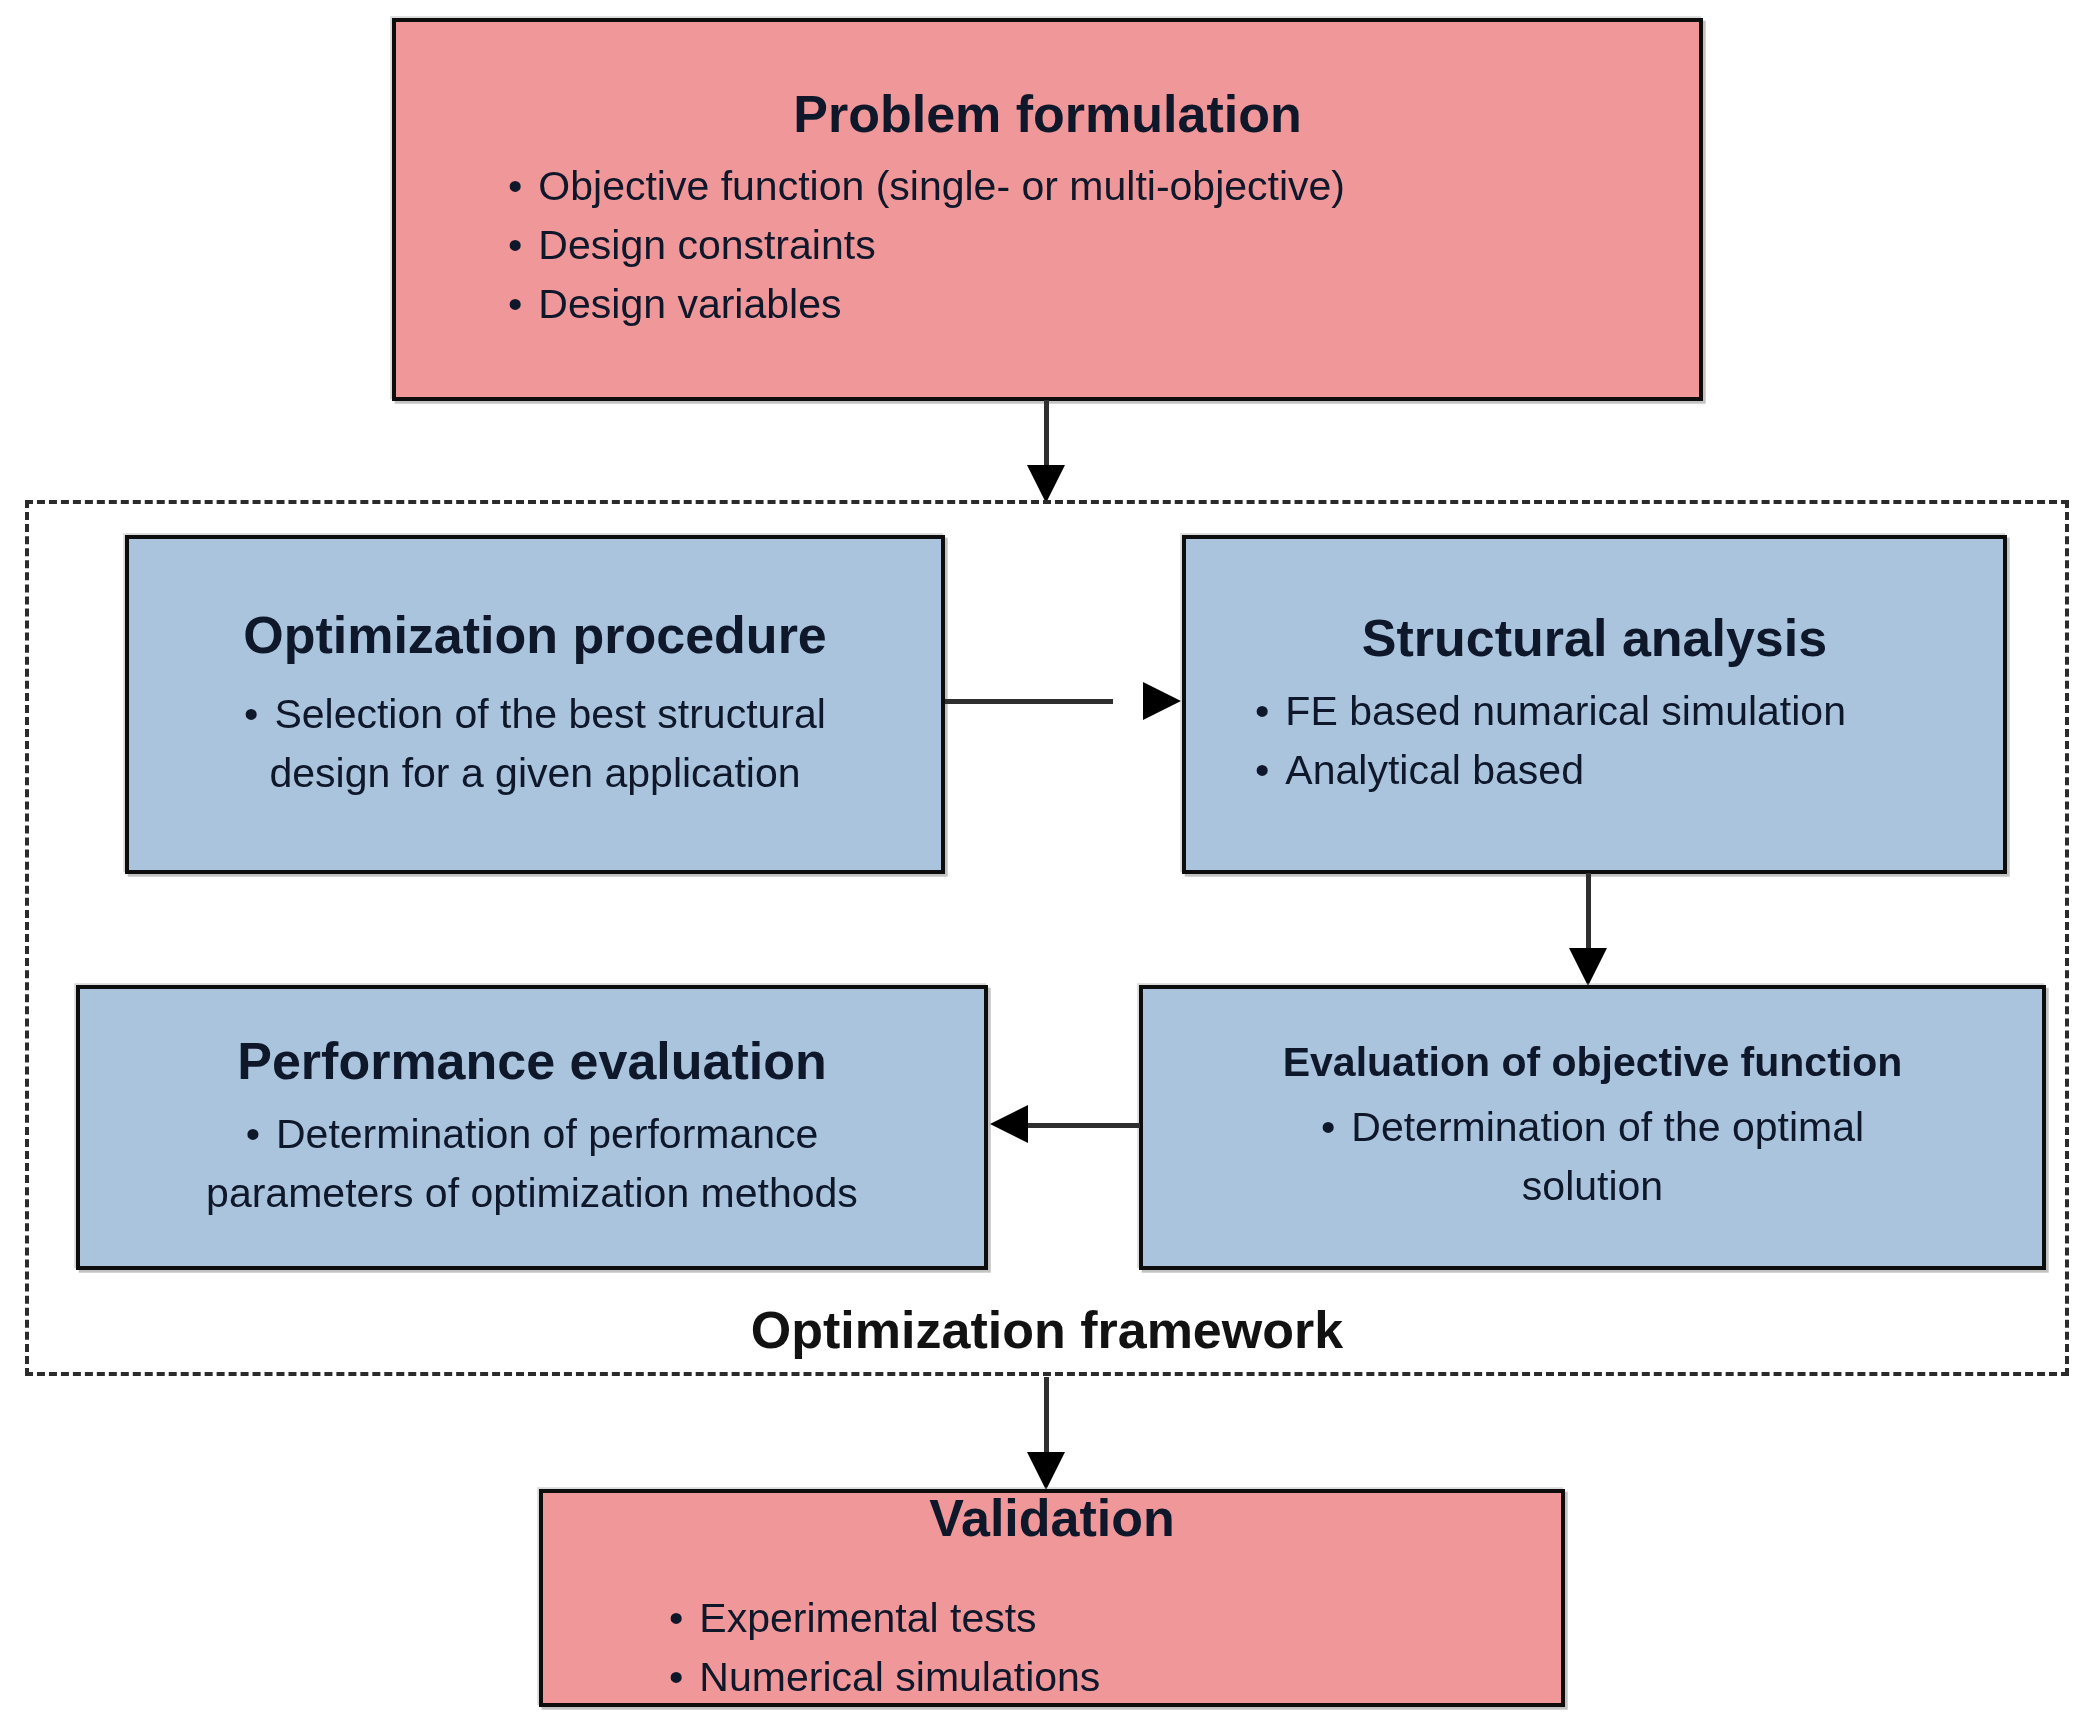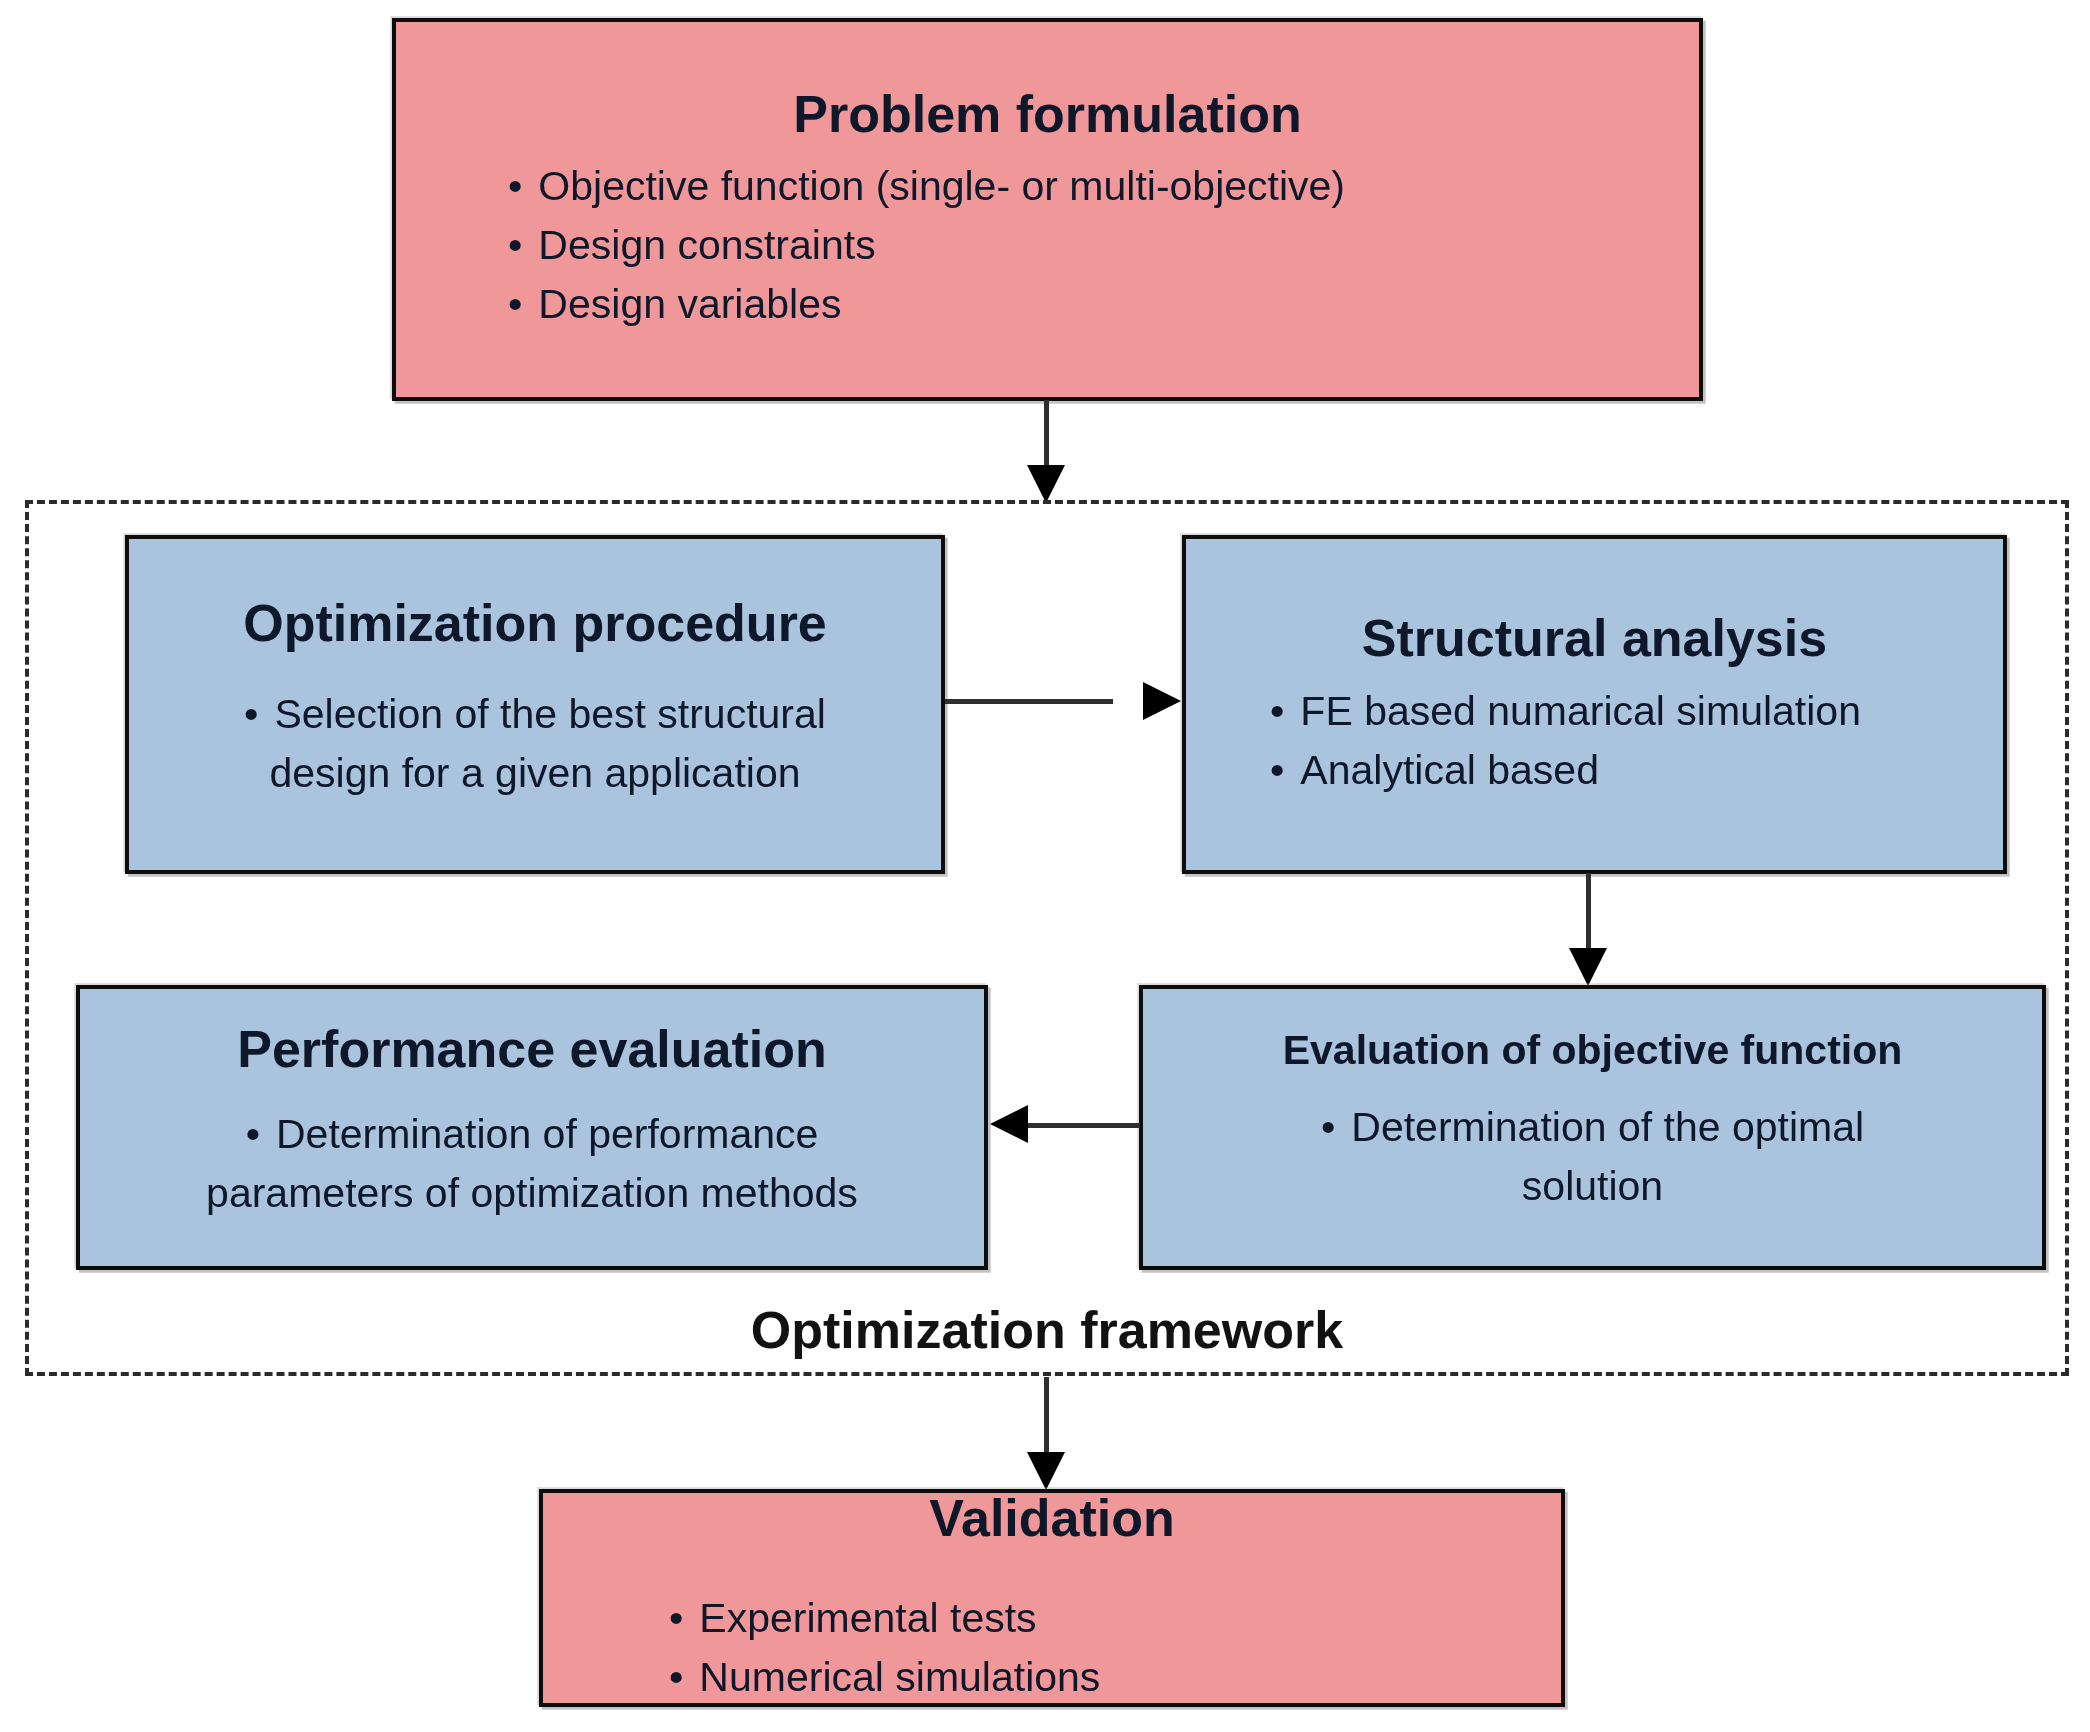--- a/index.html
+++ b/index.html
@@ -40,27 +40,27 @@
     padding: 0;
     font-size: 41px;
     line-height: 1.44;
   }
   .blist li { margin: 0; padding: 0; }
   .dot { margin-right: 16px; }
   .bullet-para {
     text-align: center;
     font-size: 41px;
     line-height: 1.44;
-    margin: 12px auto;
+    margin: 0 auto;
   }
   
   #node-problem   { left: 392px;  top: 18px;   width: 1311px; height: 383px; padding: 18px 36px; }
   #node-problem .blist { margin-left: 76px; }
   #node-optproc   { left: 125px;  top: 535px;  width: 820px;  height: 339px; padding: 9px 27px; }
-  #node-struct    { left: 1182px; top: 535px;  width: 825px;  height: 339px; padding: 9px 30px; }
+  #node-struct    { left: 1182px; top: 535px;  width: 825px;  height: 339px; padding: 9px 15px; }
   #node-struct .blist { margin-left: 54px; }
   #node-perf      { left: 76px;   top: 985px; width: 912px; height: 285px; padding: 9px 21.5px; }
   #node-evalobj   { left: 1139px; top: 985px; width: 907px; height: 285px; padding: 9px 18px; }
   #node-valid     { left: 539px;  top: 1489px; width: 1026px; height: 218px; padding: 9px 27px; gap: 28px; }
   #node-valid .blist { margin-left: 99px; }
 
   .para-optproc { max-width: 690px; }
   .para-perf    { max-width: 734px; }
   .para-evalobj { max-width: 645px; }
 

